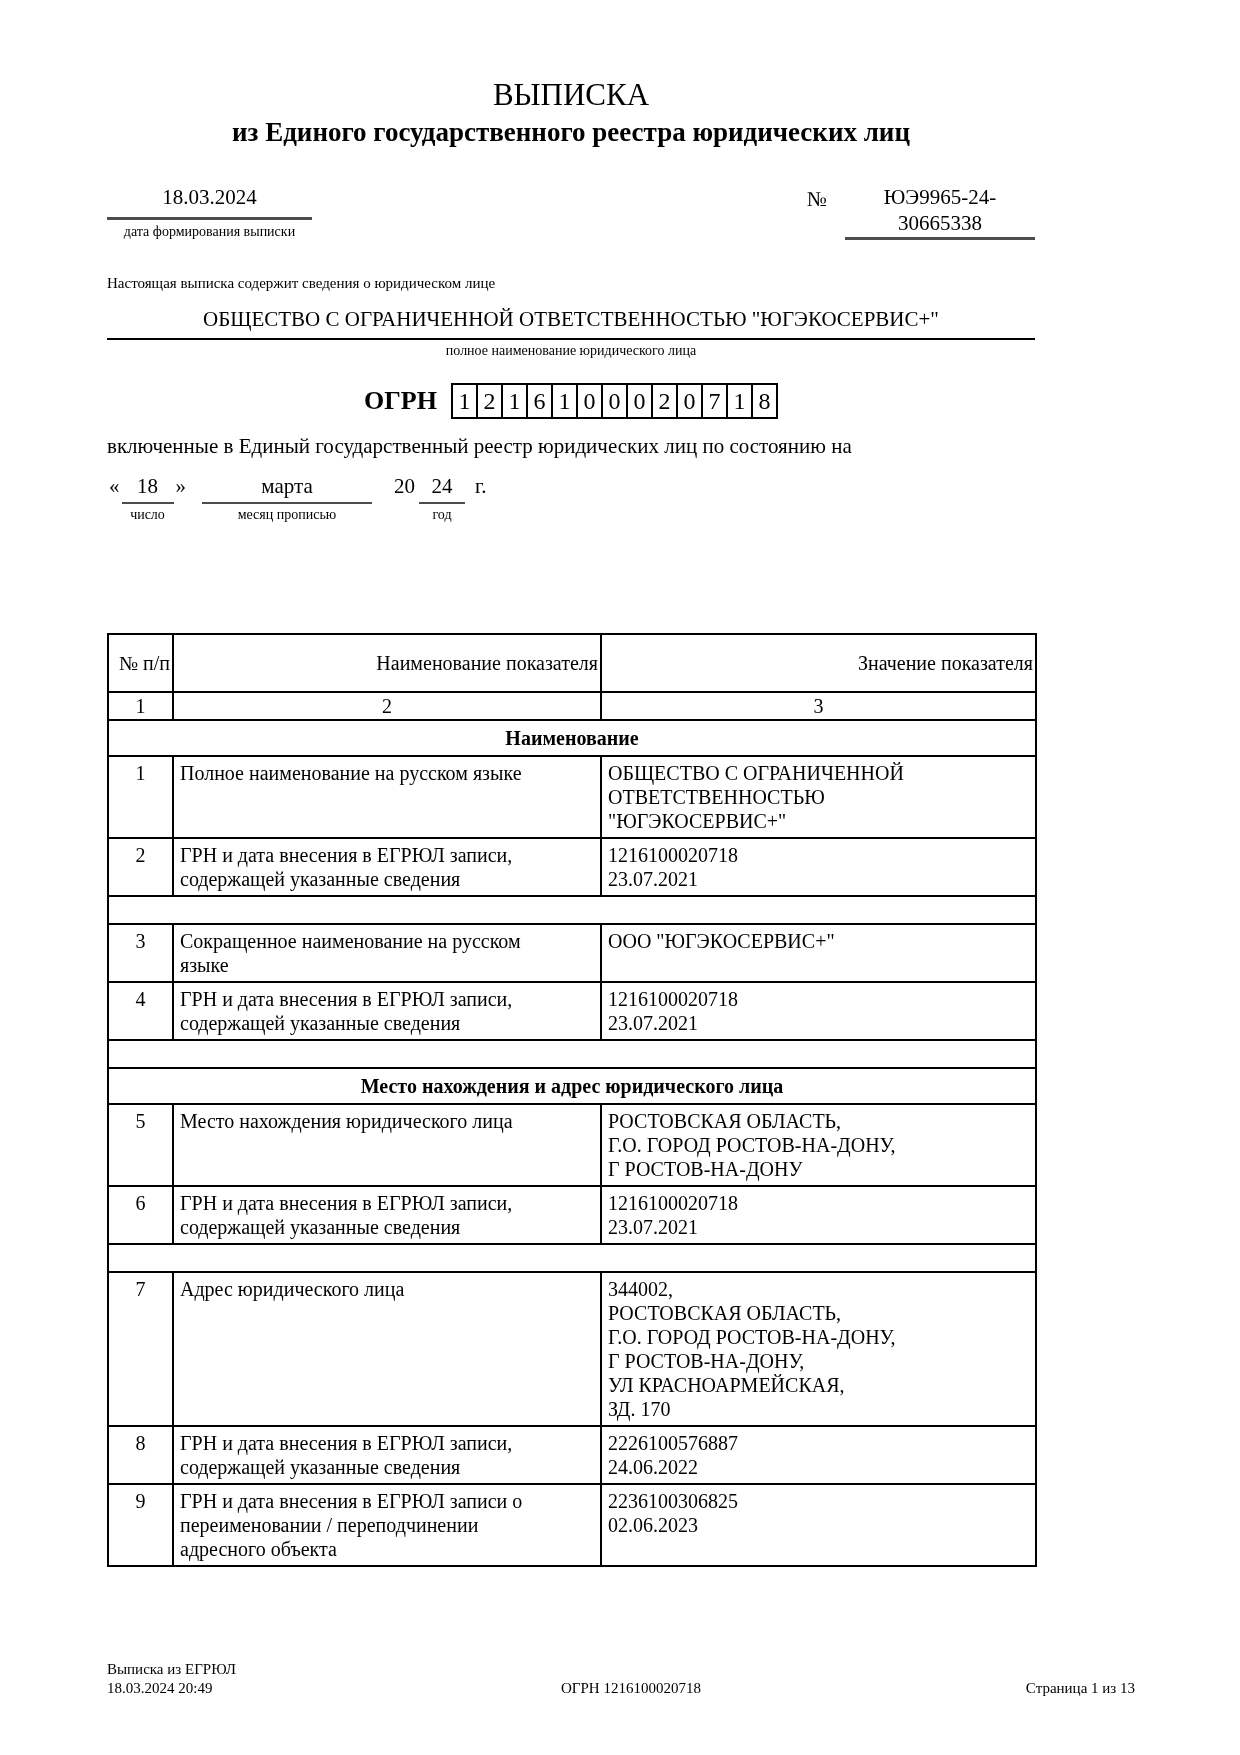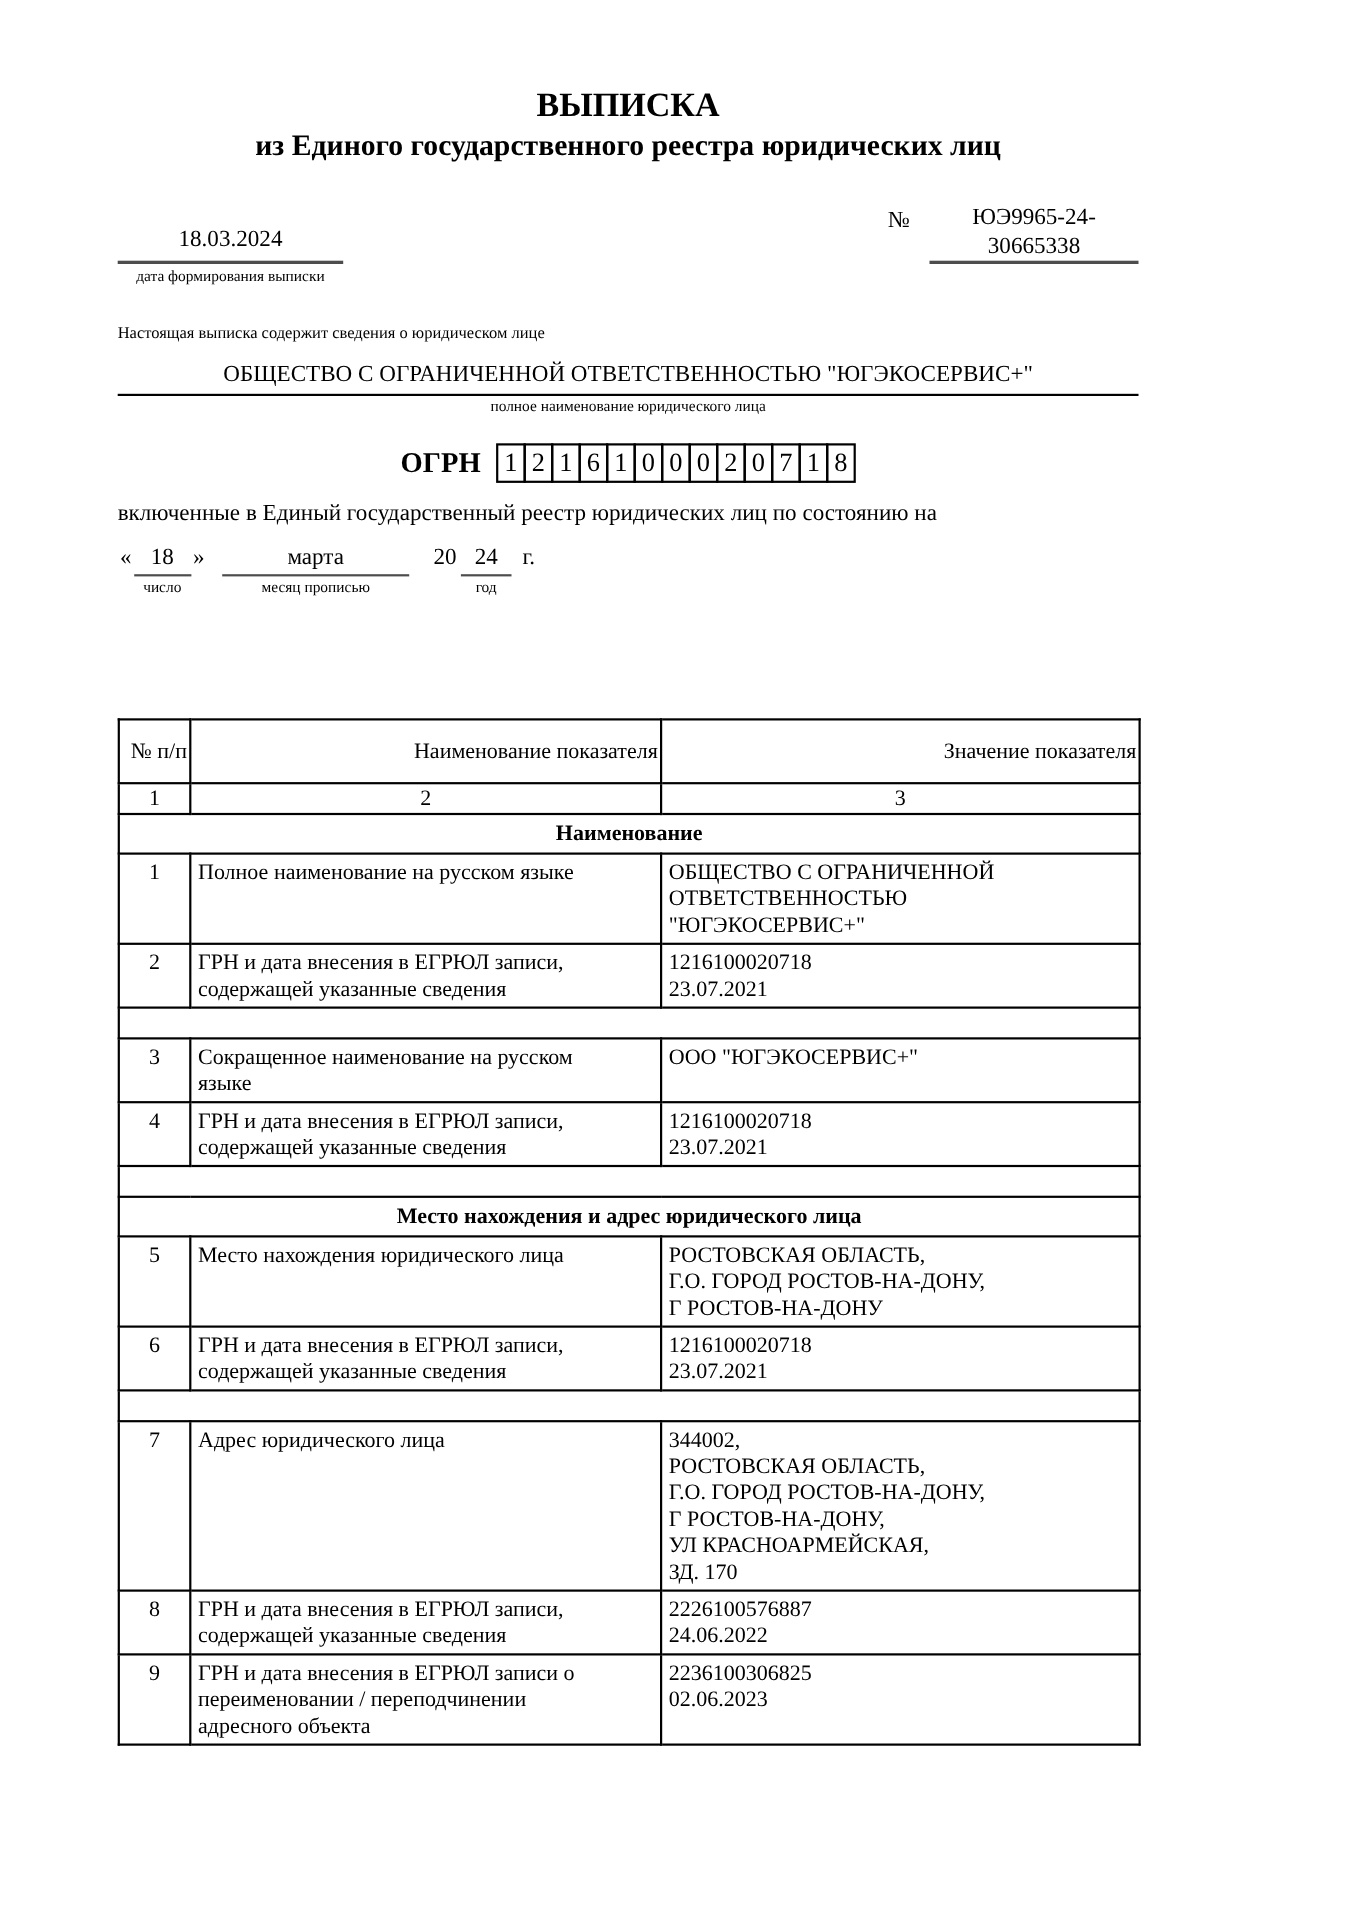--- a/index.html
+++ b/index.html
@@ -6,26 +6,26 @@
   html,body { background:#ffffff; }
   body {
     width:1240px; height:1755px;
     font-family:"Liberation Serif", serif;
     color:#000;
   }
   .page { position:relative; width:1240px; height:1755px; background:#fff; overflow:hidden; }
   .content { position:absolute; left:107px; top:0; width:928px; }
 
   
-  .doc-title { margin-top:78px; text-align:center; font-weight:bold; font-size:31px; line-height:34px; }
+  .doc-title { margin-top:78px; text-align:center; font-weight:normal; font-size:31px; line-height:34px; }
   .doc-subtitle { margin-top:6px; text-align:center; font-weight:bold; font-size:27px; line-height:28px; }
 
   
   .meta-row { margin-top:38px; display:flex; justify-content:space-between; align-items:flex-start; }
-  .date-block { width:205px;margin-top:20px; }
+  .date-block { width:205px; }
   .date-value { text-align:center; font-size:21px; line-height:26px; padding-bottom:7px; border-bottom:3px solid #4d4d4d; }
   .date-caption { margin-top:4px; text-align:center; font-size:14px; line-height:16px; }
   .number-group { display:flex; align-items:flex-start; }
   .number-sign { font-size:21px; line-height:26px; margin-top:2px; }
   .number-col { width:190px; margin-left:18px; text-align:center; font-size:21px; line-height:26px; padding-bottom:1px; border-bottom:3px solid #4d4d4d; }
 
   
   .intro-text { margin-top:30px; font-size:15px; line-height:26px; }
   .company-line { margin-top:10px; text-align:center; font-size:21px; line-height:26px; padding-bottom:6px; border-bottom:2px solid #000; }
   .company-caption { margin-top:3px; text-align:center; font-size:14px; line-height:16px; }
@@ -257,13 +257,21 @@
             <td class="value-cell">
               <div class="value-line">2236100306825</div>
               <div class="value-line">02.06.2023</div>
             </td>
           </tr>
         </tbody>
     </table>
 
   </div>
 
+  <div class="footer">
+    <div class="footer-left">
+      <div>Выписка из ЕГРЮЛ</div>
+      <div>18.03.2024 20:49</div>
+    </div>
+    <div>ОГРН 1216100020718</div>
+    <div>Страница 1 из 13</div>
+  </div>
 </div>
 
 </body></html>

